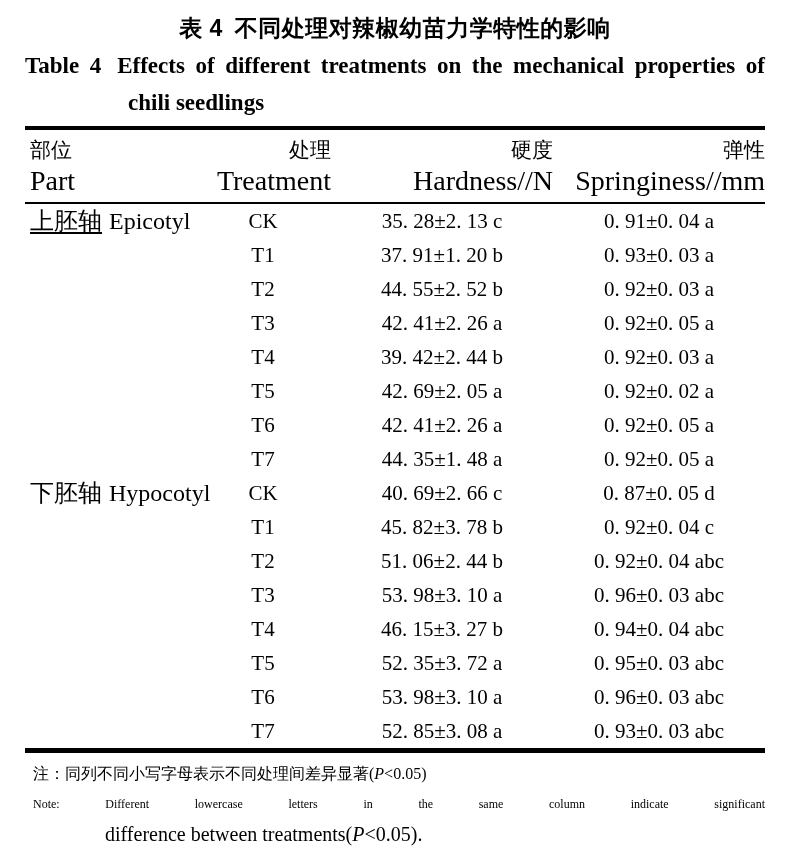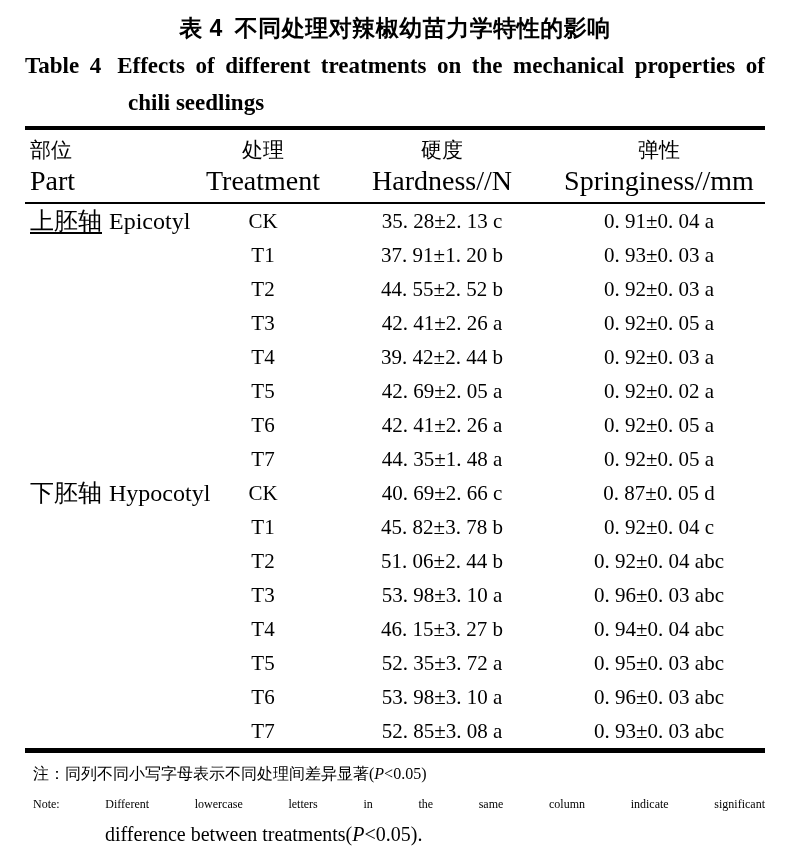--- a/index.html
+++ b/index.html
@@ -41,21 +41,21 @@
   table {
     border-collapse: collapse;
     table-layout: fixed;
     width: 740px;
     margin-top: 5px;
     border-top: 4px solid #000;
     border-bottom: 5px solid #000;
   }
   thead th {
     font-weight: 400;
-    text-align: center;
+    text-align: right;
     padding: 5px 0 6px 0;
     border-bottom: 2px solid #000;
     vertical-align: middle;
   }
   thead th.c1 { text-align: left; padding-left: 5px; margin-left: 8px; }
   thead .hdr-zh { font-size: 21px; line-height: 31px; }
   thead .hdr-en { font-size: 28px; line-height: 30px; }
 
   tbody td {
     height: 34px;

